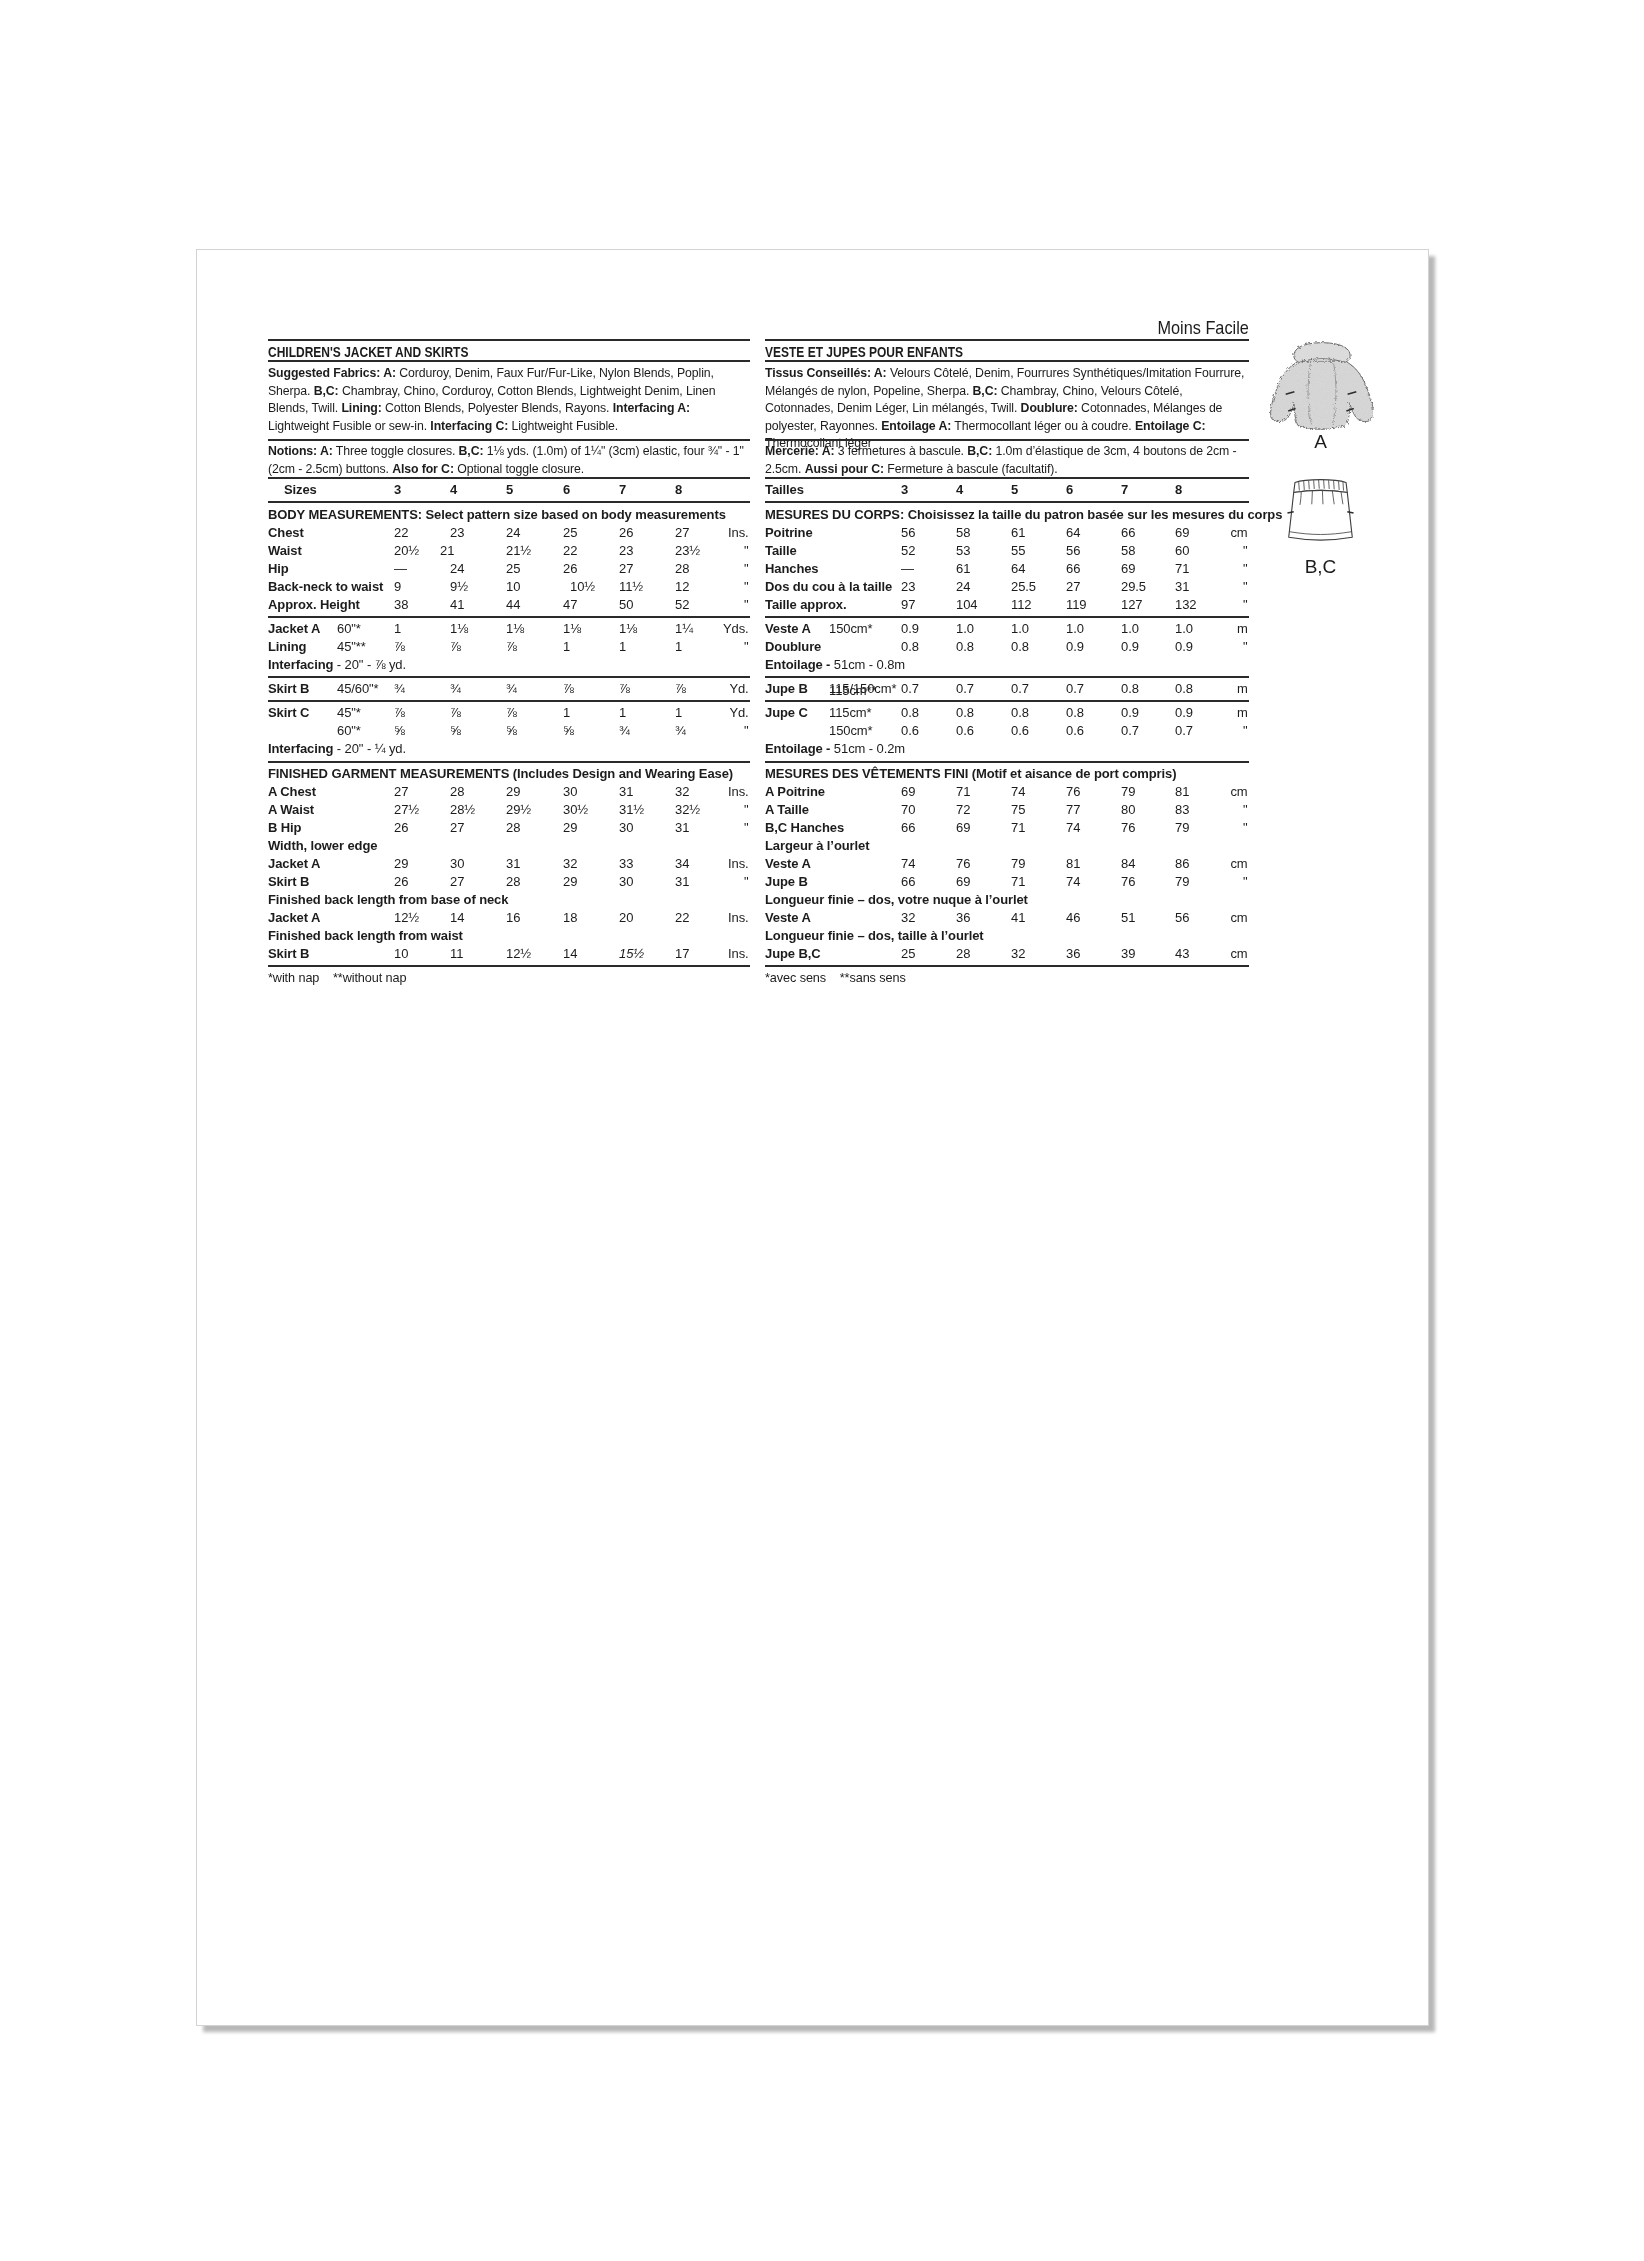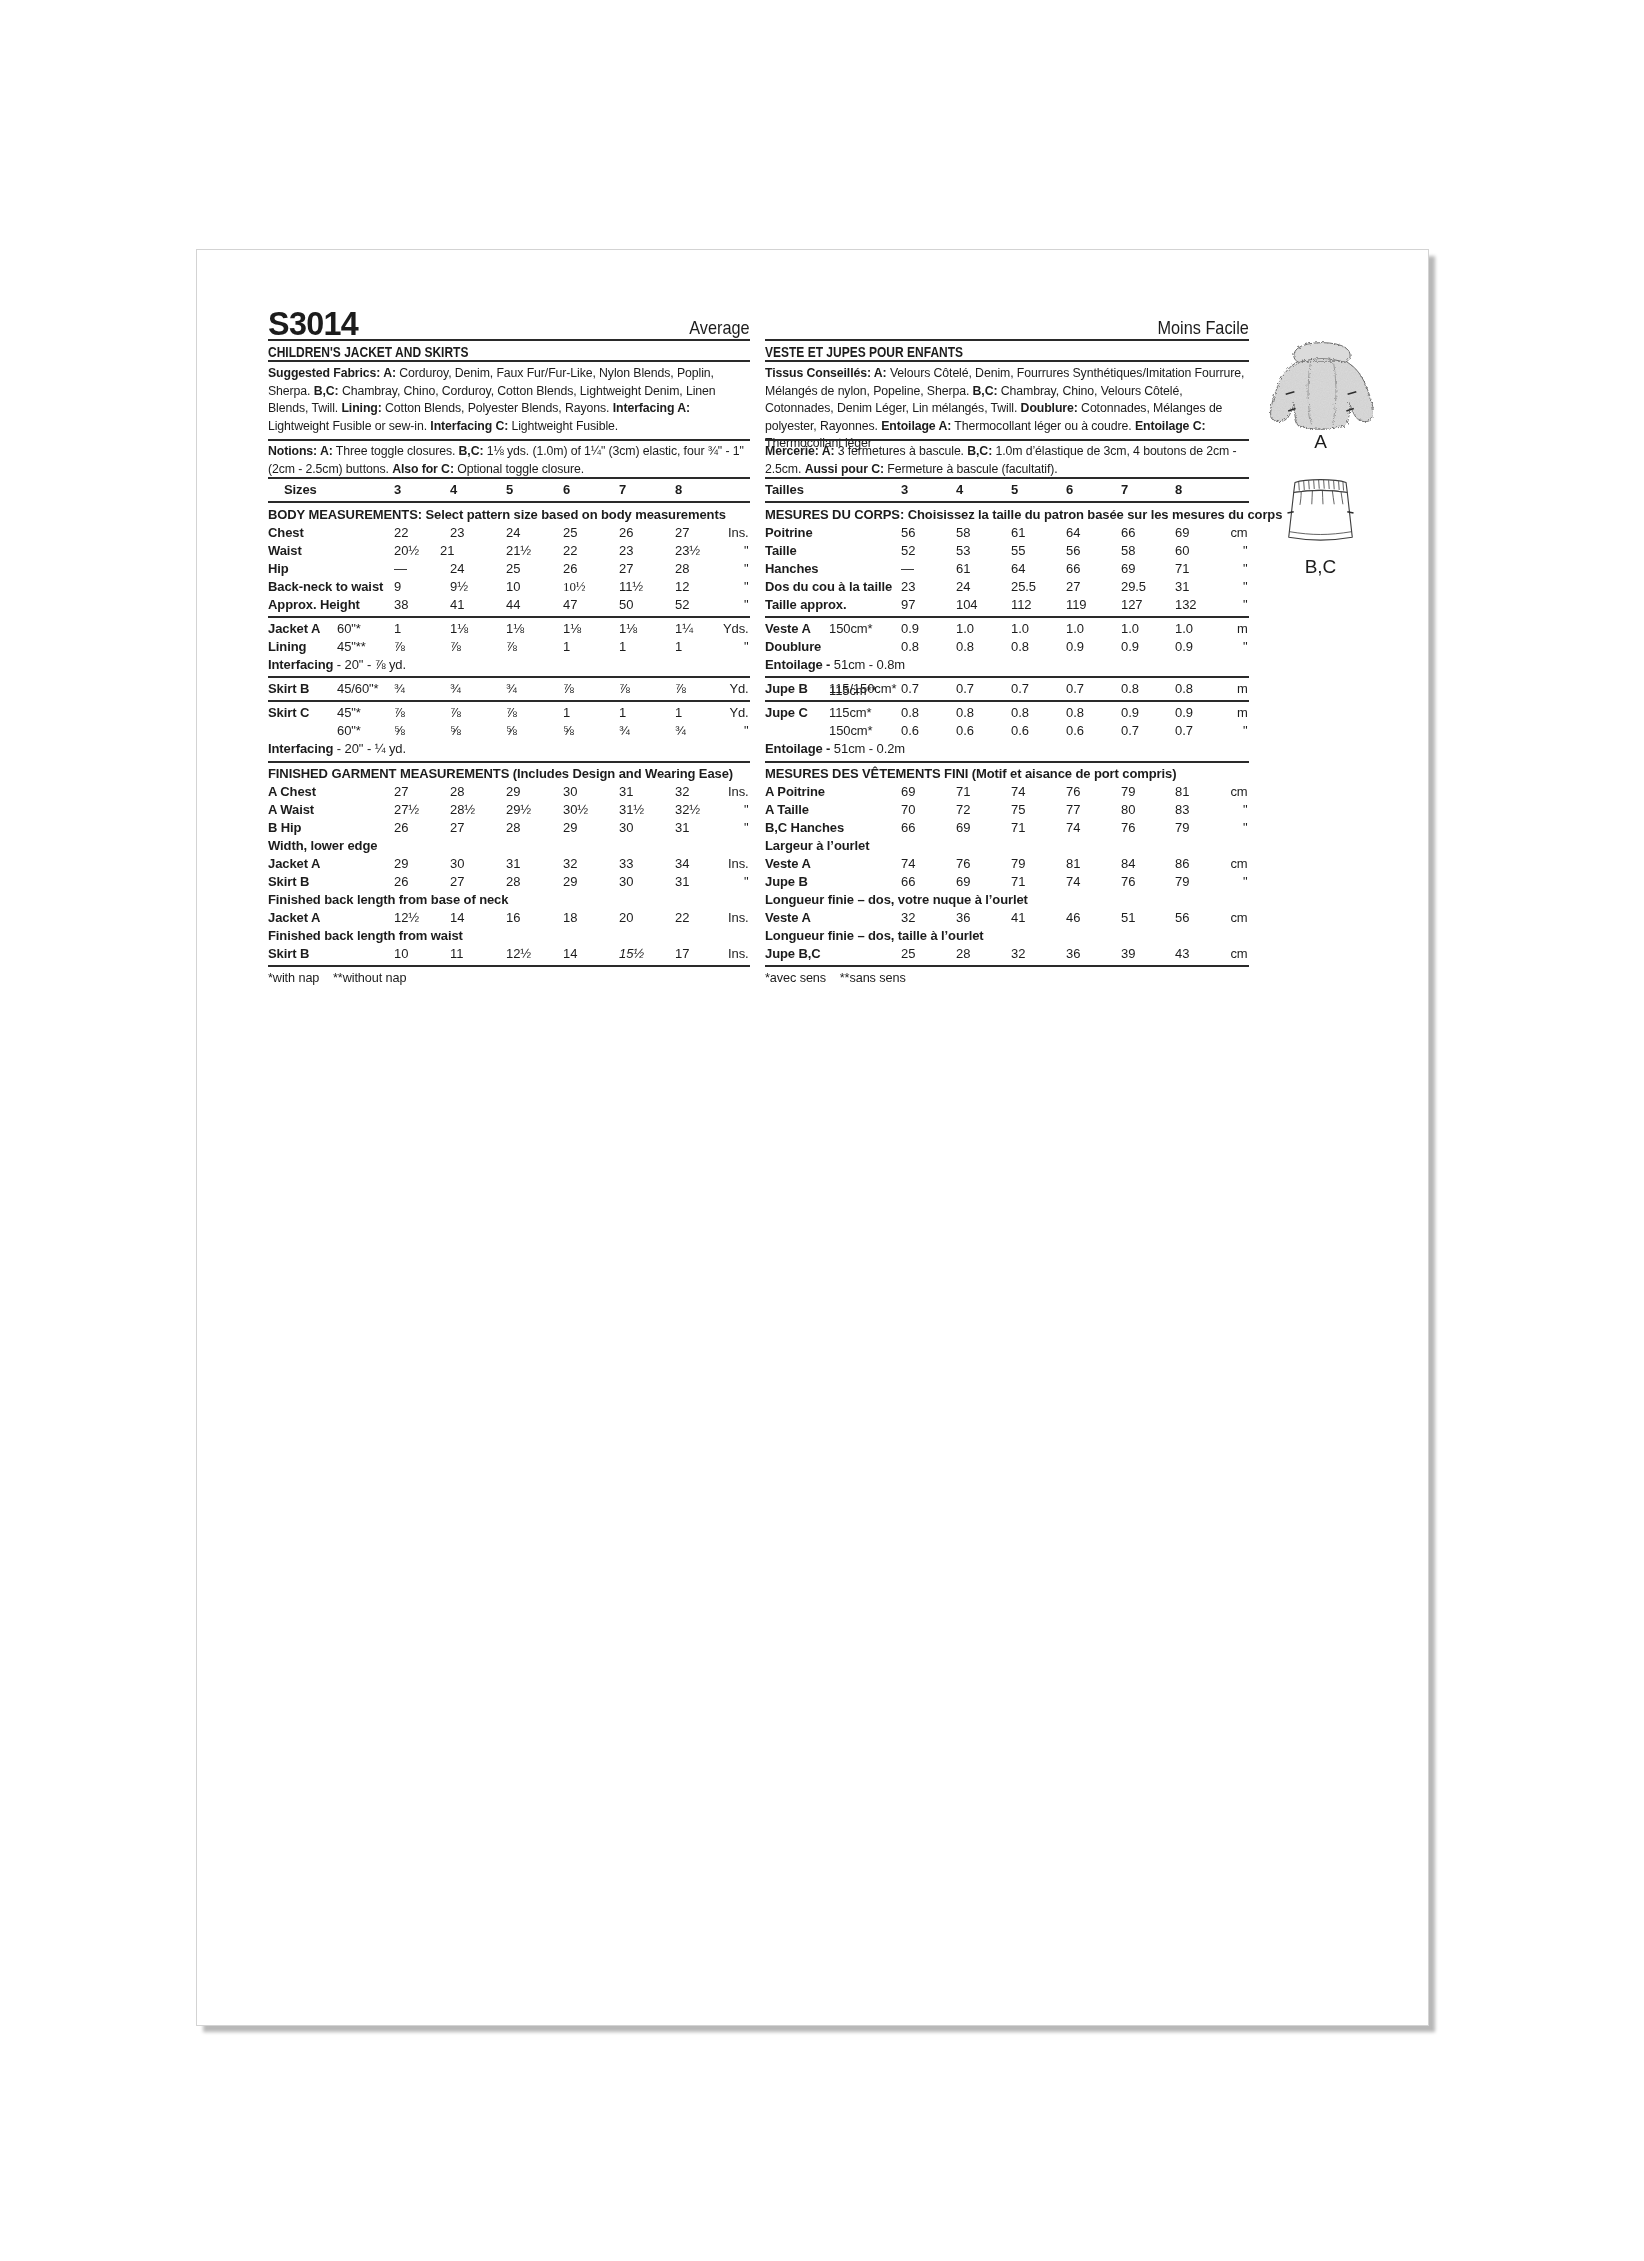--- a/index.html
+++ b/index.html
@@ -61,24 +61,20 @@
   #bc-label{top:307px;}
   .illu-label{font-size:19px;line-height:20.6px;}
   svg{display:block;margin:0 auto;}
 </style>
 </head>
 <body>
 
 <div class="paper">
 
   <div class="col" id="col-en">
-    <div class="titlerow">
-      <span class="code">S3014</span>
-      <span class="diff">Average</span>
-    </div>
     <div class="hrule" style="top:89px"></div>
     <div class="colheading">
       <span class="cond">CHILDREN'S JACKET AND SKIRTS</span>
     </div>
     <div class="hrule" style="top:110px"></div>
     <div class="para" id="fab-en"><span class="b">Suggested Fabrics: A:</span><span> Corduroy, Denim, Faux Fur/Fur-Like, Nylon Blends, Poplin, Sherpa. </span><span class="b">B,C:</span><span> Chambray, Chino, Corduroy, Cotton Blends, Lightweight Denim, Linen Blends, Twill. </span><span class="b">Lining:</span><span> Cotton Blends, Polyester Blends, Rayons. </span><span class="b">Interfacing A:</span><span> Lightweight Fusible or sew-in. </span><span class="b">Interfacing C:</span><span> Lightweight Fusible.</span></div>
     <div class="hrule" style="top:189px"></div>
     <div class="para" id="not-en"><span class="b">Notions: A:</span><span> Three toggle closures. </span><span class="b">B,C:</span><span> 1⅛ yds. (1.0m) of 1¼" (3cm) elastic, four ¾" - 1" (2cm - 2.5cm) buttons. </span><span class="b">Also for C:</span><span> Optional toggle closure.</span></div>
     <div class="ptable">
         <div class="trule"></div>
@@ -123,21 +119,21 @@
           <span class="c v" style="left: 295px;">26</span>
           <span class="c v" style="left: 351px;">27</span>
           <span class="c v" style="left: 407px;">28</span>
           <span class="c u">"</span>
         </div>
         <div class="trow">
           <span class="c lbl b" style="left: 0px;">Back-neck to waist</span>
           <span class="c v" style="left: 126px;">9</span>
           <span class="c v" style="left: 182px;">9½</span>
           <span class="c v" style="left: 238px;">10</span>
-          <span class="c v" style="left: 295px; font-family: Liberation Serif, serif;">10½</span>
+          <span class="c v" style="left: 302px;">10½</span>
           <span class="c v" style="left: 351px;">11½</span>
           <span class="c v" style="left: 407px;">12</span>
           <span class="c u">"</span>
         </div>
         <div class="trow">
           <span class="c lbl b" style="left: 0px;">Approx. Height</span>
           <span class="c v" style="left: 126px;">38</span>
           <span class="c v" style="left: 182px;">41</span>
           <span class="c v" style="left: 238px;">44</span>
           <span class="c v" style="left: 295px;">47</span>

